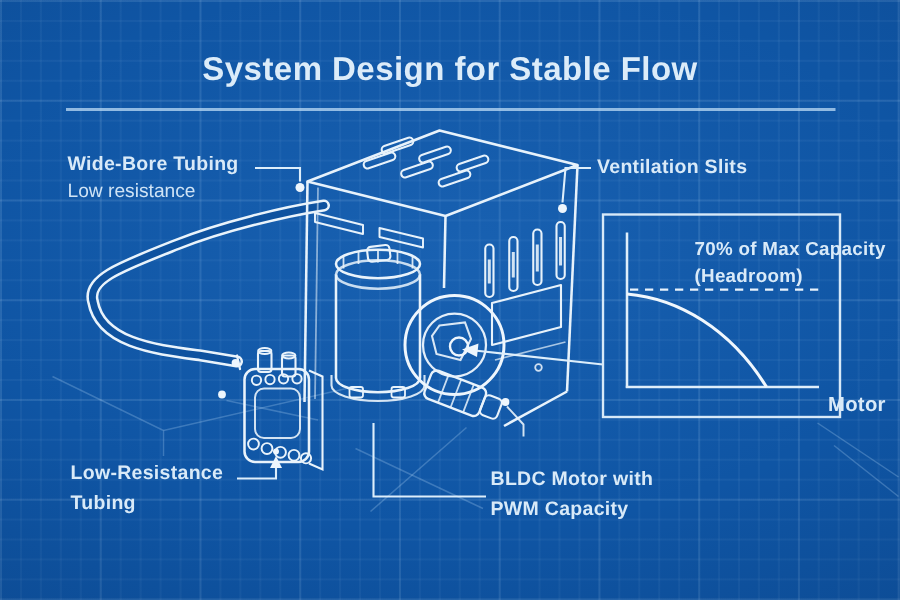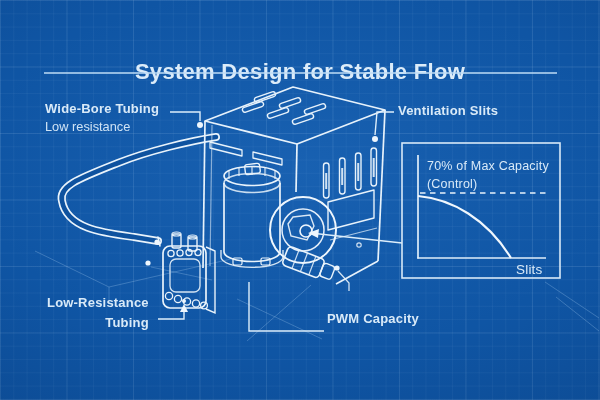--- a/index.html
+++ b/index.html
@@ -9,30 +9,30 @@
     background-color:#0f55a4;
     background-image:
       radial-gradient(130% 110% at 50% 42%, rgba(60,140,225,0.22) 0%, rgba(25,90,175,0.0) 42%, rgba(5,40,90,0.30) 82%, rgba(2,26,62,0.55) 100%),
       linear-gradient(rgba(200,228,252,0.085) 1px, transparent 1px),
       linear-gradient(90deg, rgba(200,228,252,0.085) 1px, transparent 1px),
       linear-gradient(rgba(200,228,252,0.05) 1px, transparent 1px),
       linear-gradient(90deg, rgba(200,228,252,0.05) 1px, transparent 1px);
     background-size:100% 100%, 66.5px 66.5px, 66.5px 66.5px, 13.3px 13.3px, 13.3px 13.3px;
   }
   .txt{position:absolute;color:#d9eaf8;}
-  #title{top:33px;left:0;width:600px;text-align:center;font-size:22px;font-weight:700;letter-spacing:.3px;color:#dcecf9;margin-top:26px;}
+  #title{top:33px;left:0;width:600px;text-align:center;font-size:22px;font-weight:700;letter-spacing:.3px;color:#dcecf9;}
   .divider{position:absolute;left:44px;top:72px;width:513px;height:1.6px;background:rgba(190,220,246,0.75);}
   .callout{font-size:13px;font-weight:700;line-height:20px;letter-spacing:.2px;}
   .sub{font-size:12.8px;font-weight:400;line-height:16px;color:#cfe3f5;}
   #lbl-tubing{left:45px;top:99px;}
   #lbl-tubing-sub{left:45px;top:119px;}
   #lbl-vents{left:398px;top:101px;}
-  #lbl-filter{left:47px;top:293px;text-align:right;}
+  #lbl-filter{left:47px;top:305px;}
   #lbl-motor{left:327px;top:309px;}
-  .chart-txt{font-size:12.5px;font-weight:400;line-height:18px;color:#d9eaf8;letter-spacing:.2px;}
+  .chart-txt{font-size:12.5px;font-weight:700;line-height:18px;color:#d9eaf8;letter-spacing:.2px;margin-left:36px;}
   #chart-title{left:427px;top:157px;}
   #chart-sub{left:427px;top:175px;}
   #chart-xlabel{left:516px;top:261px;font-size:13.5px;}
   svg{position:absolute;left:0;top:0;}
 </style>
 </head>
 <body>
 
 <div id="canvas">
 
@@ -168,20 +168,21 @@
   <div class="txt sub" id="lbl-tubing-sub">Low resistance</div>
 
   <div class="txt callout" id="lbl-vents">Ventilation Slits</div>
 
   <div class="txt callout" id="lbl-filter">
     <div>Low-Resistance</div>
     <div>Tubing</div>
   </div>
 
   <div class="txt callout" id="lbl-motor">
+    <div>BLDC Motor with</div>
     <div>PWM Capacity</div>
   </div>
 
   <div class="txt chart-txt" id="chart-title">70% of Max Capacity</div>
-  <div class="txt chart-txt" id="chart-sub">(Control)</div>
-  <div class="txt chart-txt" id="chart-xlabel">Slits</div>
+  <div class="txt chart-txt" id="chart-sub">(Headroom)</div>
+  <div class="txt chart-txt" id="chart-xlabel">Motor</div>
 
 </div>
 
 </body></html>

